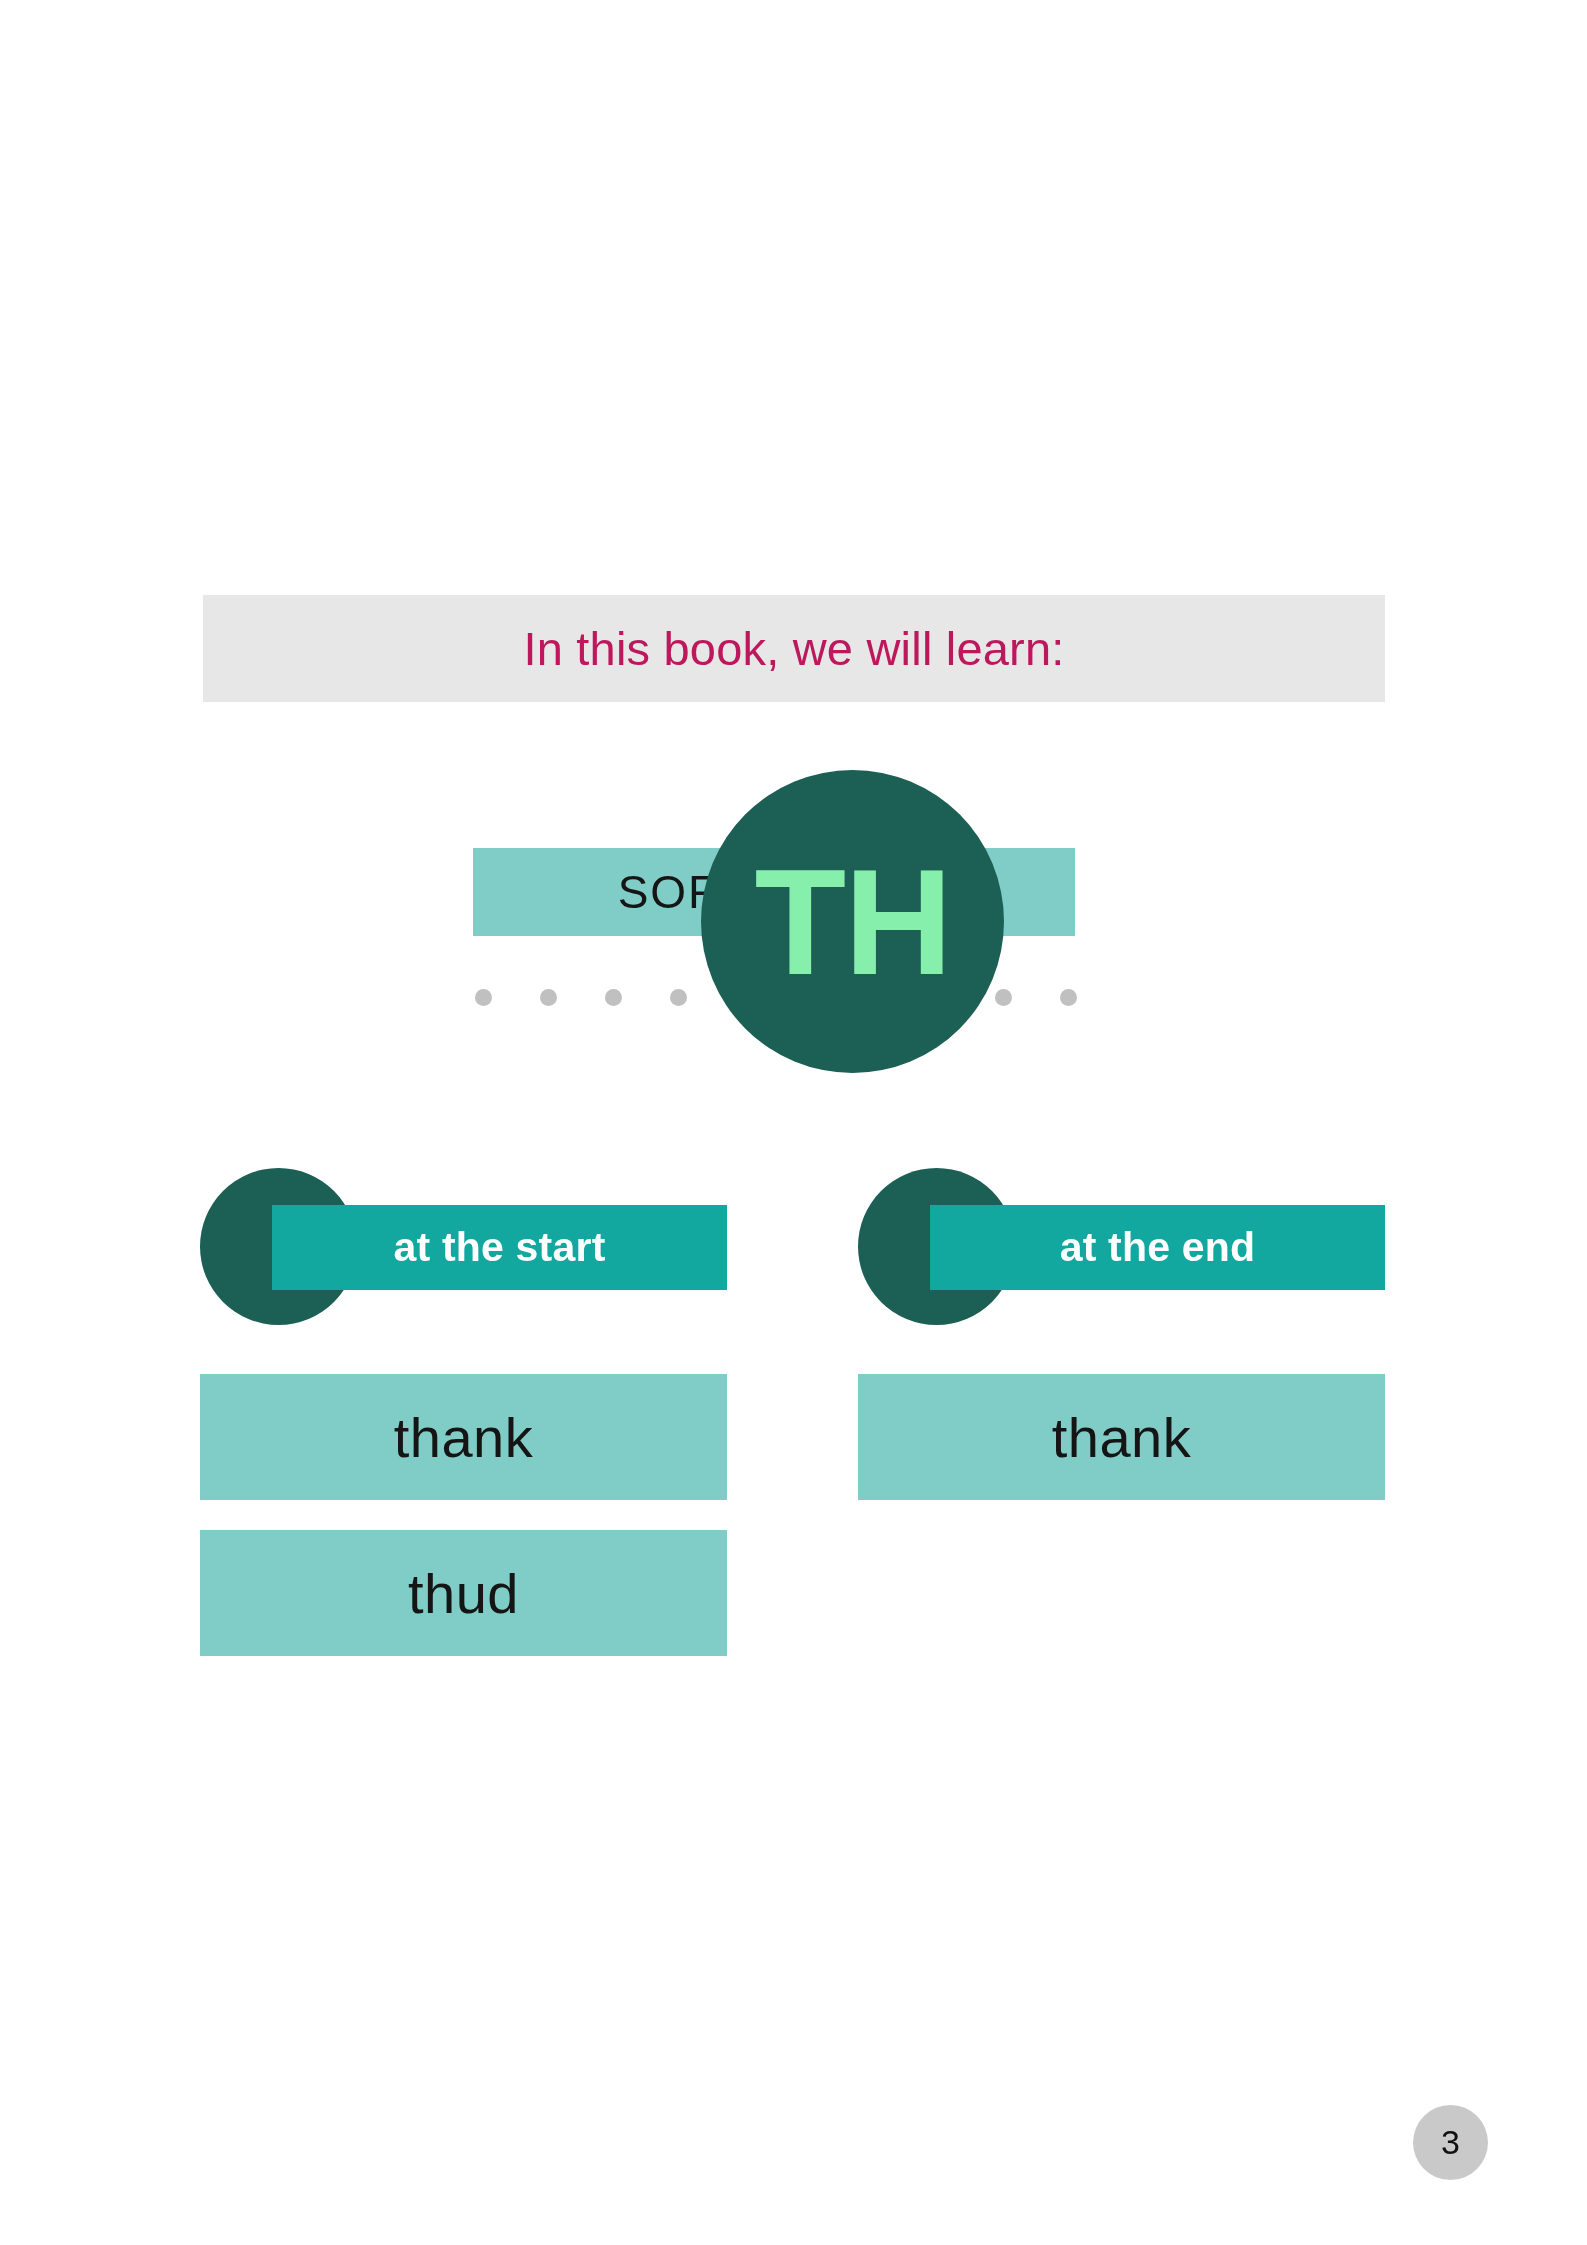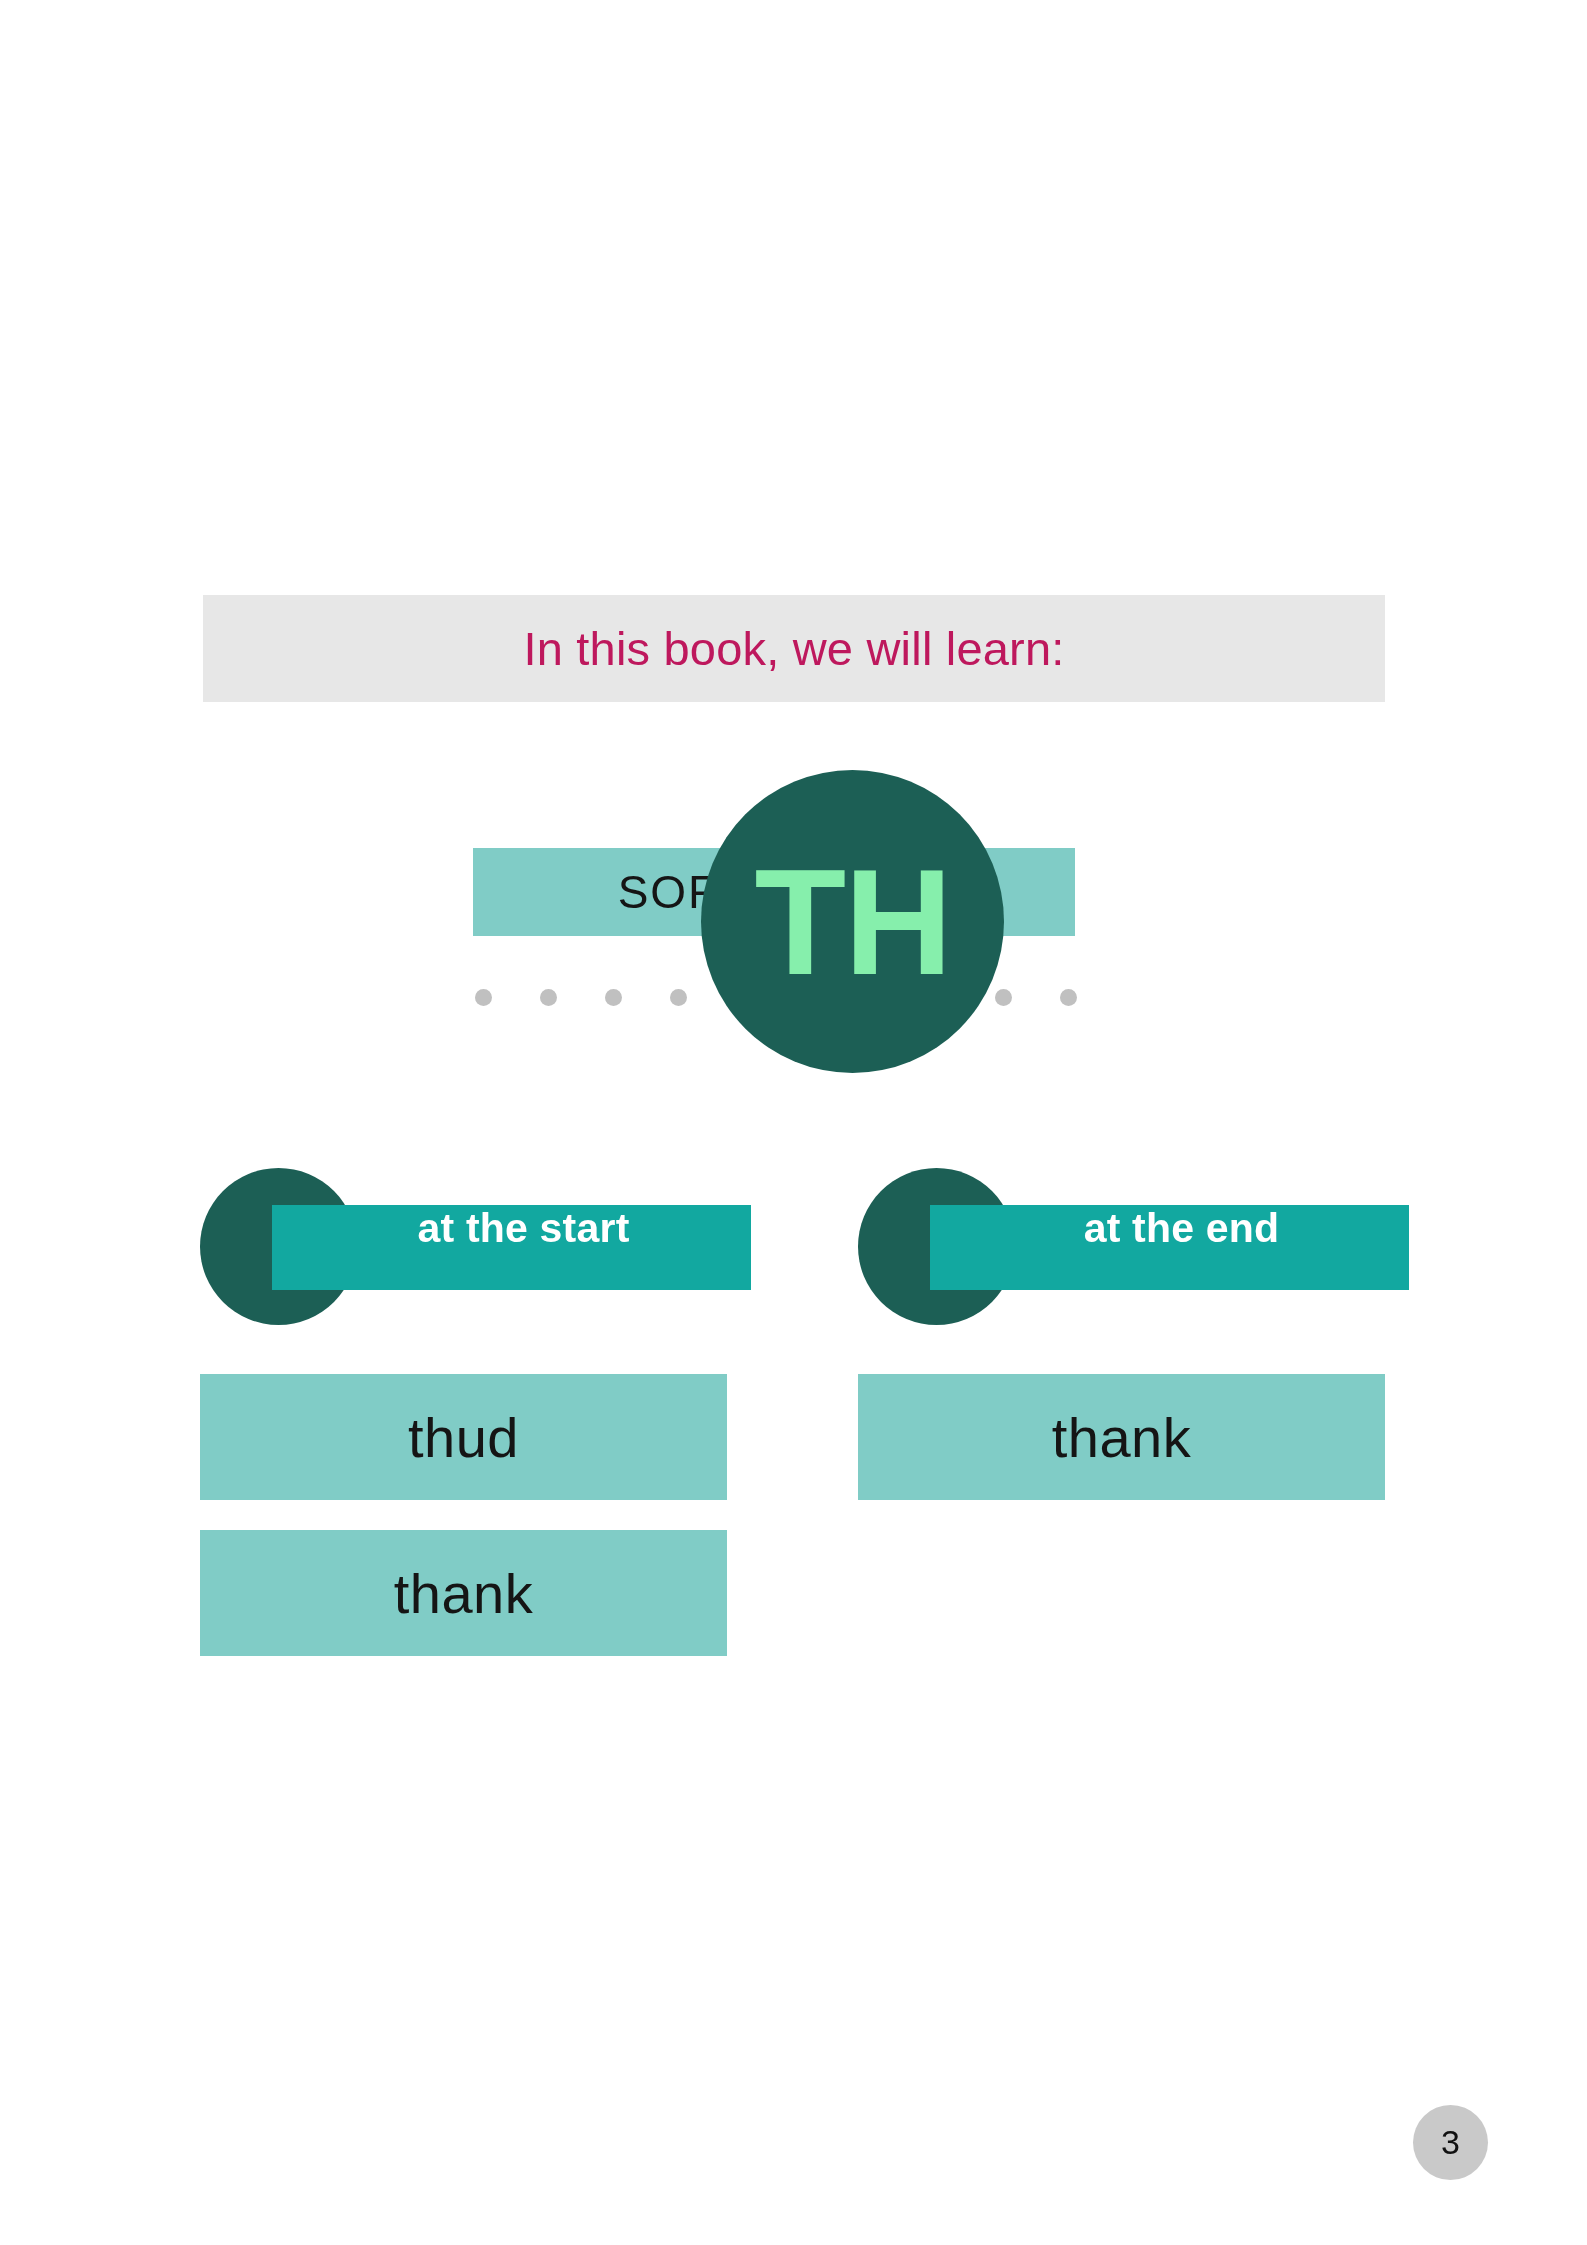--- a/index.html
+++ b/index.html
@@ -132,22 +132,22 @@
     background: #1c5f55;
   }
   .badge-bar {
     position: absolute;
     left: 72px;
     top: 45px;
     width: 455px;
     height: 85px;
     background: #12a8a0;
     display: flex;
-    justify-content: center;
-    padding-left: 24px;
+    align-items: center;
+    justify-content: center;
   }
   .badge-bar-text {
     font-size: 41px;
     font-weight: 700;
     color: #ffffff;
     letter-spacing: 0.2px;
     white-space: nowrap;
   }
 
   .word-list {
@@ -222,24 +222,24 @@
 
   <div class="col col-left">
     <div class="badge">
       <div class="badge-circle"></div>
       <div class="badge-bar">
         <span class="badge-bar-text">at the start</span>
       </div>
     </div>
     <div class="word-list">
       <div class="word-box">
+        <span class="word-box-text">thank</span>
+      </div>
+      <div class="word-box">
         <span class="word-box-text">thud</span>
-      </div>
-      <div class="word-box">
-        <span class="word-box-text">thank</span>
       </div>
     </div>
   </div>
 
   <div class="col col-right">
     <div class="badge">
       <div class="badge-circle"></div>
       <div class="badge-bar">
         <span class="badge-bar-text">at the end</span>
       </div>

